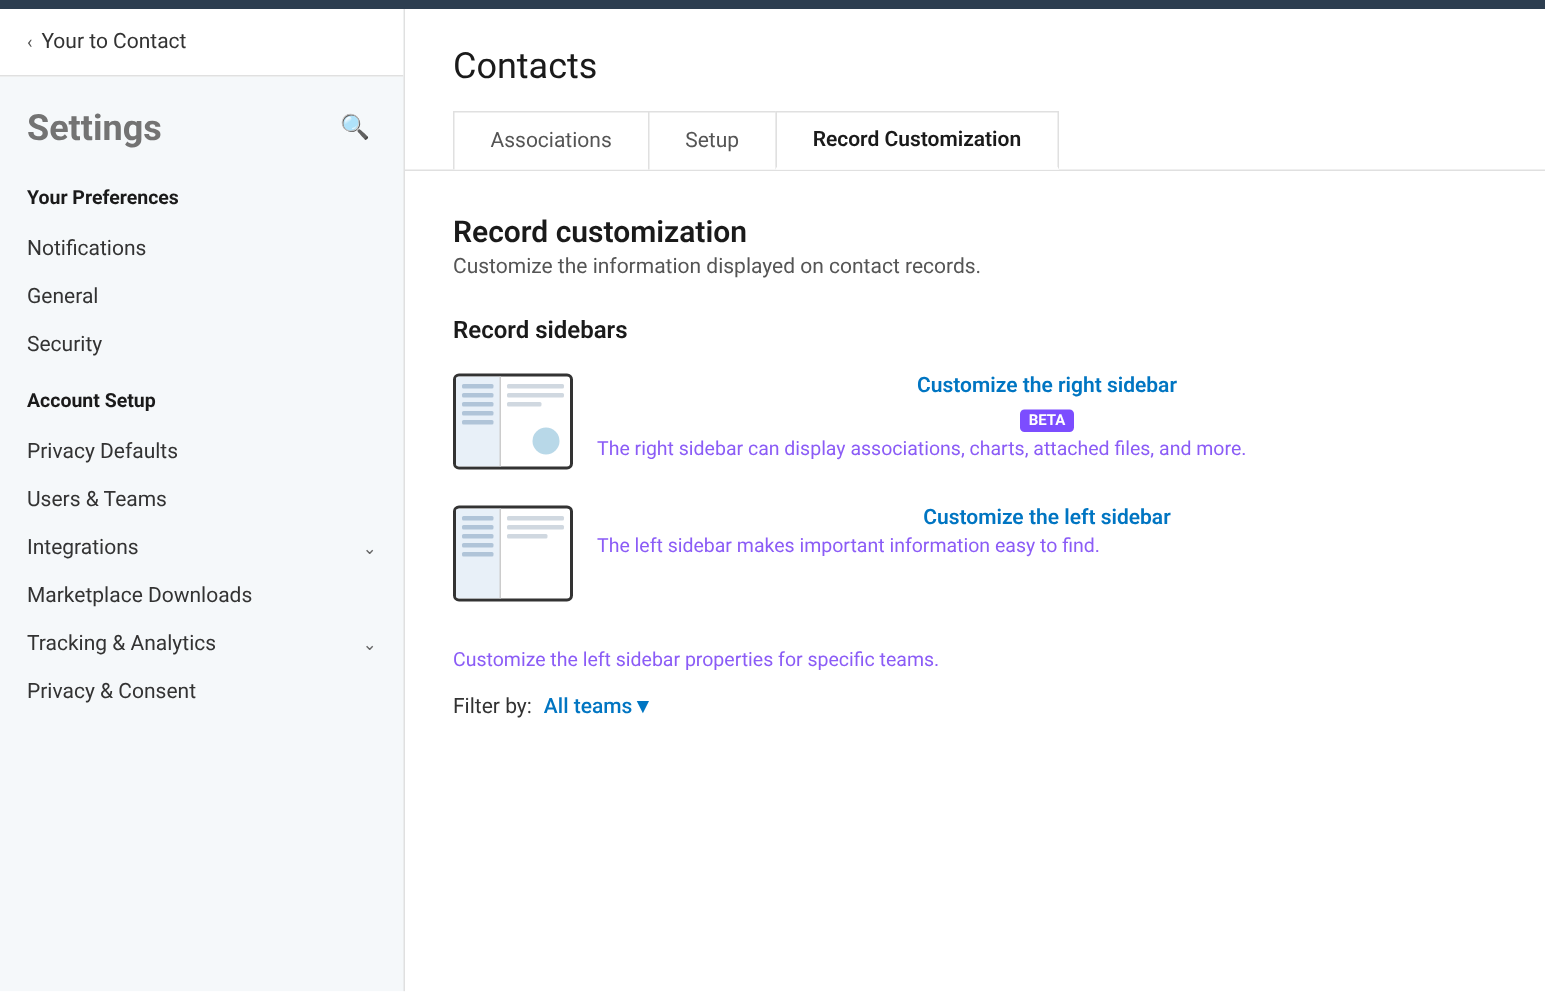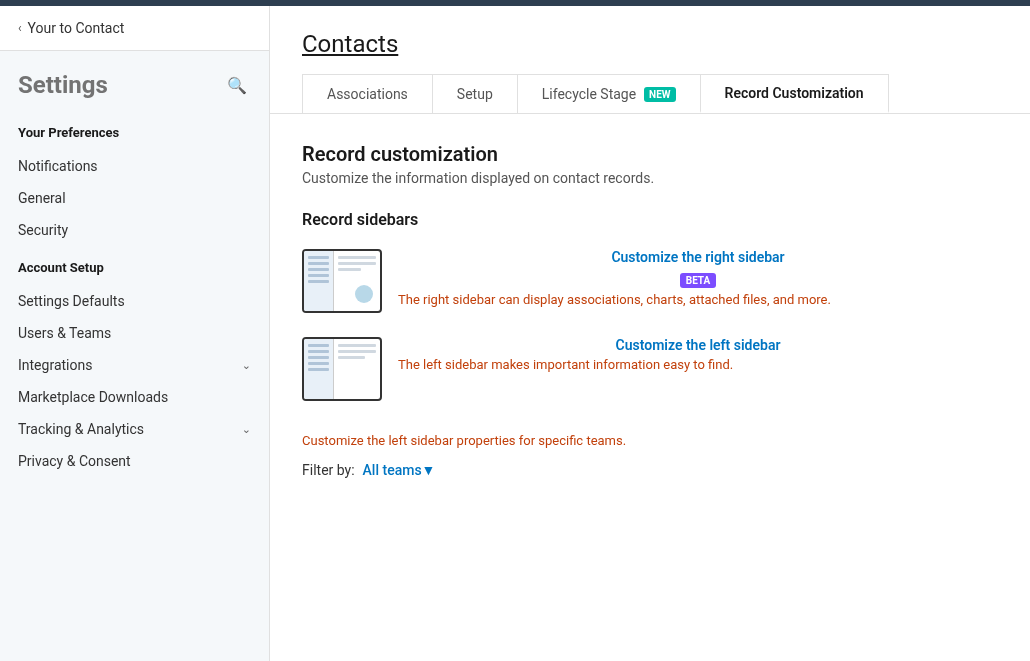--- a/index.html
+++ b/index.html
@@ -123,21 +123,20 @@
     .page-header {
       padding: 24px 32px 0;
       border-bottom: 1px solid #e0e0e0;
     }
 
     .page-title {
       font-size: 24px;
       font-weight: 400;
       color: #1a1a1a;
       margin-bottom: 16px;
-      text-decoration: underline;
     }
 
     .tabs {
       display: flex;
       gap: 0;
     }
 
     .tab {
       padding: 10px 24px;
       border: 1px solid #e0e0e0;
@@ -288,21 +287,21 @@
       color: #fff;
       font-size: 10px;
       font-weight: 700;
       padding: 2px 6px;
       border-radius: 3px;
       text-transform: uppercase;
     }
 
     .card-desc {
       font-size: 13px;
-      color: #c2410c;
+      color: #8b5cf6;
     }
 
     .filter-row {
       display: flex;
       align-items: center;
       gap: 8px;
       margin-bottom: 20px;
       font-size: 14px;
       color: #333;
     }
@@ -371,21 +370,21 @@
       <span class="sidebar-item-label">General</span>
     </div>
     <div class="sidebar-item">
       <span class="sidebar-item-label">Security</span>
     </div>
 
     <div class="sidebar-section">
       <div class="sidebar-section-title">Account Setup</div>
     </div>
     <div class="sidebar-item">
-      <span class="sidebar-item-label">Settings Defaults</span>
+      <span class="sidebar-item-label">Privacy Defaults</span>
     </div>
     <div class="sidebar-item">
       <span class="sidebar-item-label">Users &amp; Teams</span>
     </div>
     <div class="sidebar-item">
       <span class="sidebar-item-label">Integrations</span>
       <span class="chevron-down">⌄</span>
     </div>
     <div class="sidebar-item">
       <span class="sidebar-item-label">Marketplace Downloads</span>
@@ -403,24 +402,20 @@
   <div class="main-content">
 
     <div class="page-header">
       <h1 class="page-title">Contacts</h1>
       <div class="tabs">
         <div class="tab">
           <span>Associations</span>
         </div>
         <div class="tab">
           <span>Setup</span>
-        </div>
-        <div class="tab">
-          <span>Lifecycle Stage</span>
-          <span class="tab-new-badge">NEW</span>
         </div>
         <div class="tab active">
           <span>Record Customization</span>
         </div>
       </div>
     </div>
 
     <div class="content-area">
 
       <h2 class="section-title">Record customization</h2>

